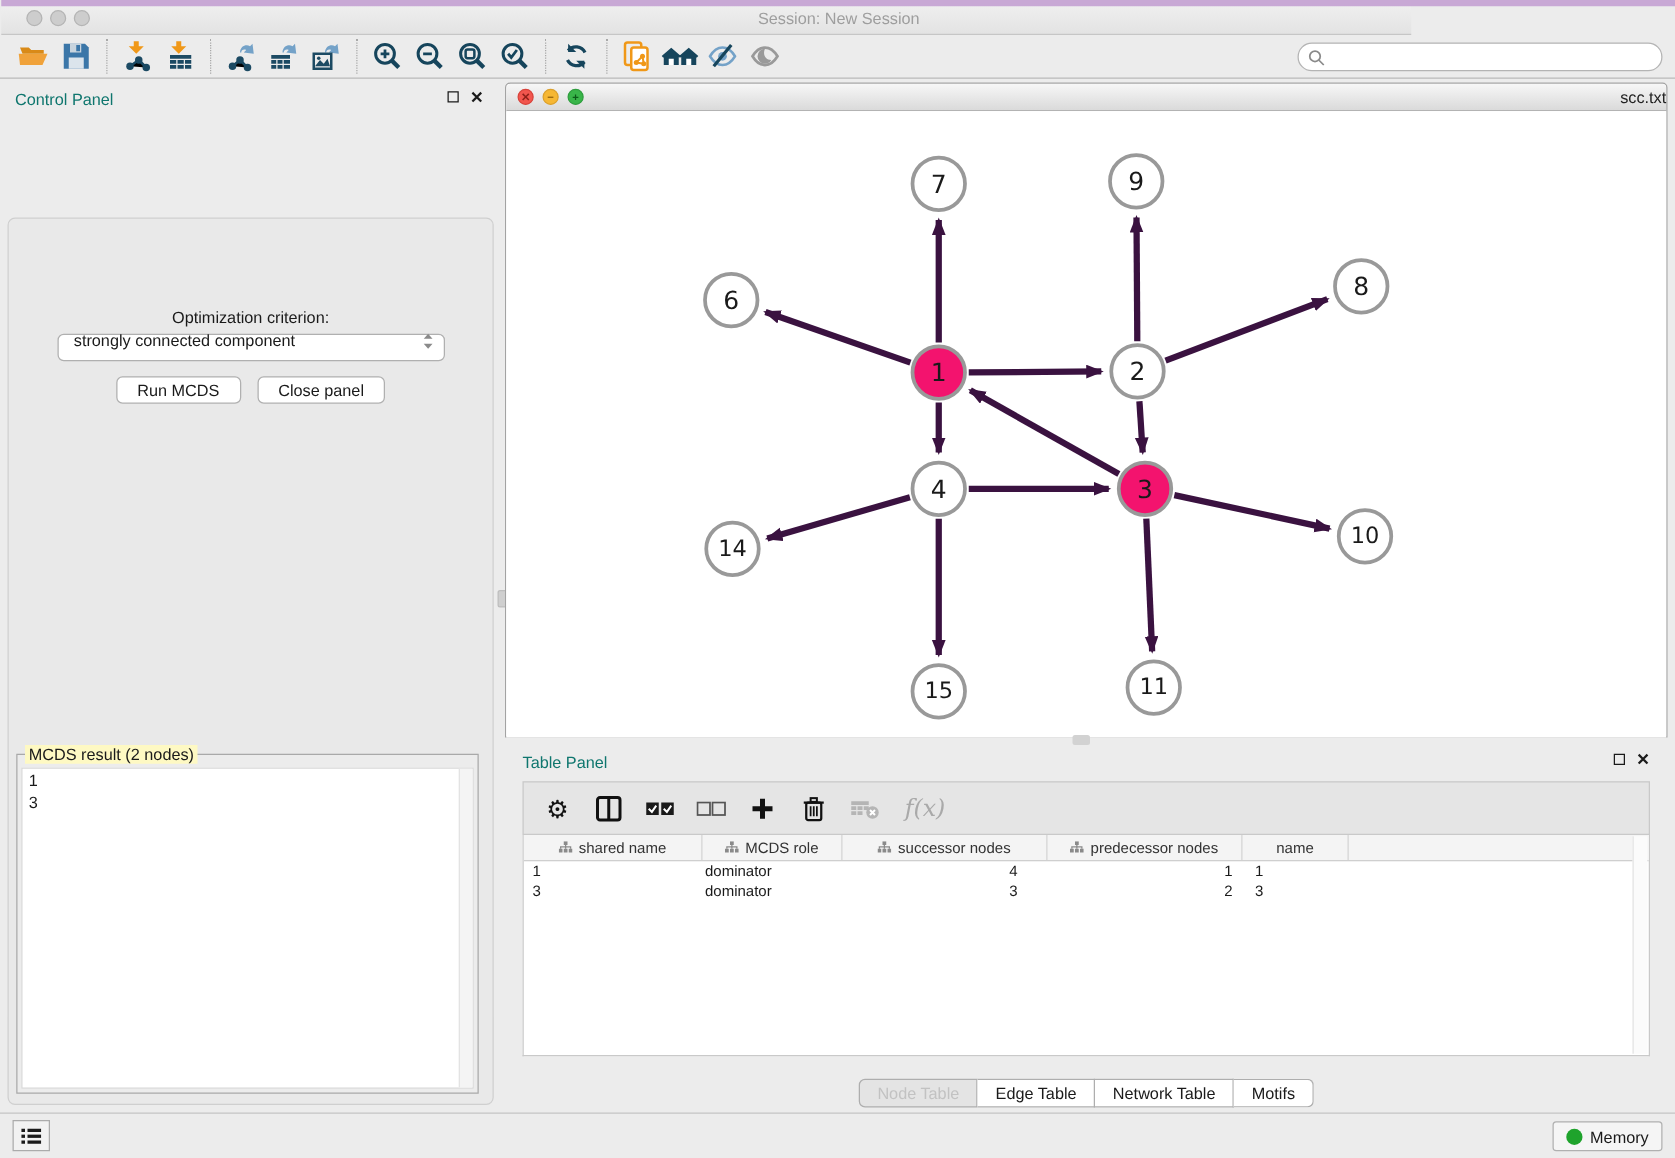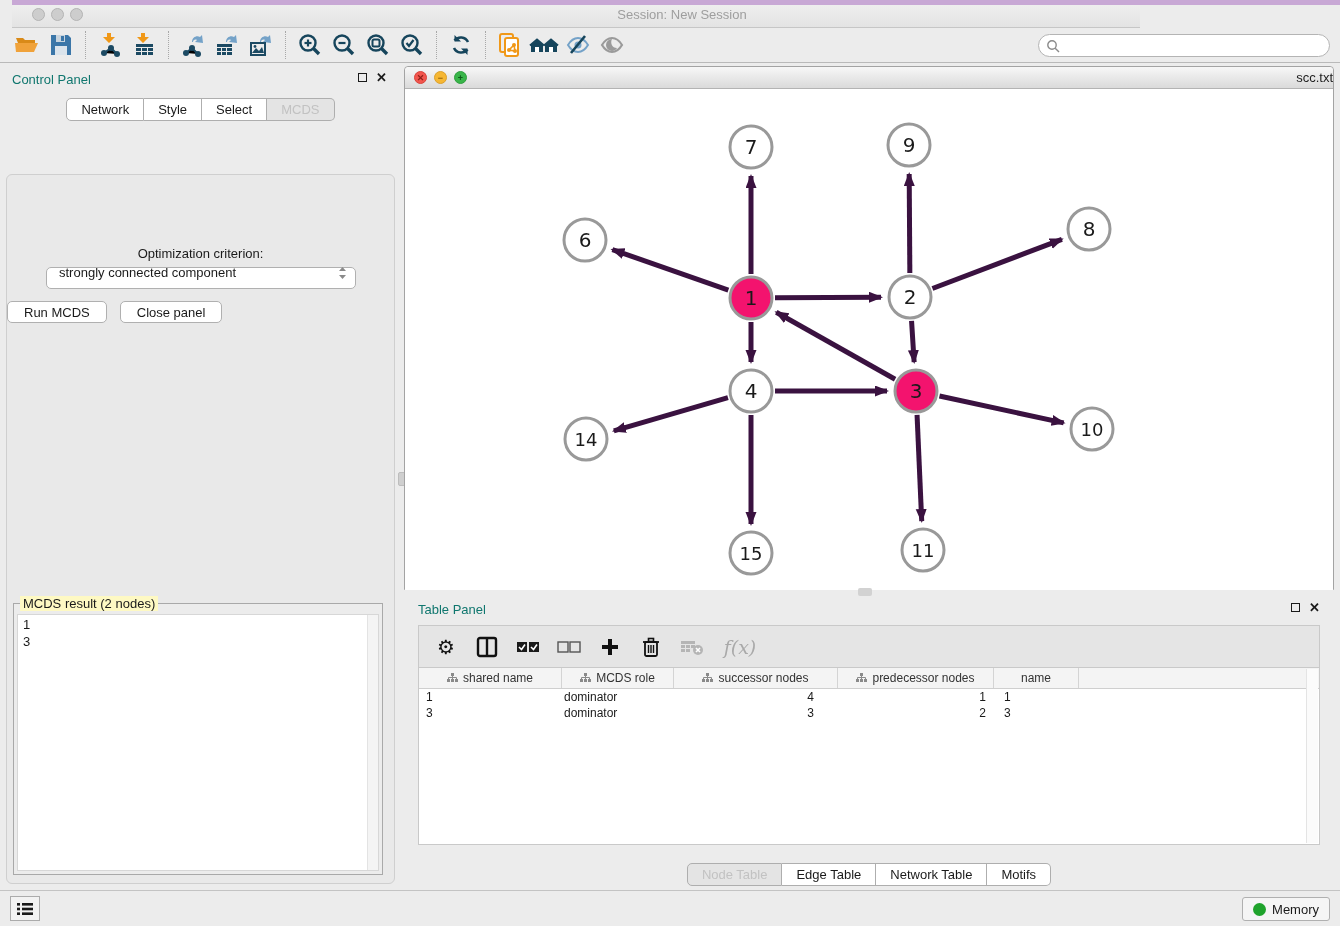--- a/index.html
+++ b/index.html
@@ -1,20 +1,20 @@
 <!DOCTYPE html>
 <html><head>
 <meta charset="utf-8">
 <style>
   * { margin:0; padding:0; box-sizing:border-box; }
   html,body { width:1340px; height:926px; }
   body { font-family:"Liberation Sans", sans-serif; background:#ececec; position:relative; overflow:hidden; color:#1a1a1a; }
 
   
-  .titlebar { position:absolute; top:0; left:12px; width:1128px; height:28px;
+  .titlebar { position:absolute; top:0; left:1px; width:1128px; height:28px;
               background:linear-gradient(#f1f1f1,#e3e3e3); border-bottom:1px solid #c6c6c6; }
   .accent-strip { position:absolute; top:0; left:0; width:1340px; height:5px; background:#c8a8d5; }
   .traffic { position:absolute; top:8px; width:13px; height:13px; border-radius:50%;
              background:#cdcdcd; border:1px solid #b4b4b4; }
   .app-title { position:absolute; top:7px; left:0; width:1340px; text-align:center;
                font-size:13px; color:#9e9e9e; }
 
   
   .toolbar { position:absolute; top:28px; left:0; width:1340px; height:35px; background:#ececec;
              border-bottom:1px solid #b9b9b9; display:flex; align-items:center; padding-left:10px; }
@@ -35,21 +35,21 @@
   .tabrow { position:absolute; top:32px; left:0; width:100%; display:flex; justify-content:center; z-index:3; }
   .tab { font-size:13px; padding:3px 14px; background:#fff; border:1px solid #aeaeae; border-left:none; }
   .tab:first-child { border-left:1px solid #aeaeae; border-radius:5px 0 0 5px; }
   .tab:last-child { border-radius:0 5px 5px 0; }
   .tab.sel { background:#e4e4e4; color:#c2c2c2; }
   .opt-label { position:absolute; top:71px; left:0; width:100%; text-align:center; font-size:13px; }
   .cp-select { position:absolute; top:92px; left:39px; width:310px; height:22px; background:#fff;
                border:1px solid #b0b0b0; border-radius:5px; font-size:13px; display:flex;
                align-items:center; padding:0 8px 11px 12px; }
   .cp-select .val { flex:1; }
-  .btnrow { position:absolute; top:126px; left:0; width:100%; display:flex; justify-content:flex-start; gap:13px; }
+  .btnrow { position:absolute; top:126px; left:0; width:100%; display:flex; justify-content:center; gap:13px; }
   .pbtn { height:22px; padding:0 16px; background:#fff; border:1px solid #b0b0b0; border-radius:5px;
           font-size:13px; display:flex; align-items:center; }
   .groupbox { position:absolute; left:6px; right:11px; top:428px; bottom:8px;
               border:1px solid #a9a9a9; background:#ececec; }
   .grouplabel { position:absolute; top:-8px; left:6px; background:#fef9c3; padding:0 3px; font-size:13px; }
   .result-area { position:absolute; left:3px; right:3px; top:10px; bottom:3px; background:#fff;
                  border:1px solid #d7d7d7; font-size:13px; line-height:17px; padding:1px 0 0 5px; }
   .result-scroll { position:absolute; right:0; top:0; bottom:0; width:11px; background:#f4f4f4;
                    border-left:1px solid #e3e3e3; }
 
@@ -270,26 +270,20 @@
     <input type="text" placeholder="" style="">
   </div>
 </div>
 
 <div class="control-panel">
   <div class="panel-head">Control Panel</div>
   <div class="panel-icons">
     <span class="float-ico"></span>
     <span class="close-ico">✕</span>
   </div>
-  <div class="tabrow" id="cp-tabs">
-      <span class="tab">Network</span>
-      <span class="tab">Style</span>
-      <span class="tab">Select</span>
-      <span class="tab sel">MCDS</span>
-    </div>
   <div class="cp-body">
     <div class="opt-label">Optimization criterion:</div>
     <div class="cp-select">
       <span class="val">strongly connected component</span>
       <svg width="9" height="14" viewBox="0 0 9 14">
           <path d="M1 5l3.5-4L8 5z" fill="#8a8a8a"></path>
           <path d="M1 9l3.5 4L8 9z" fill="#8a8a8a"></path>
         </svg>
     </div>
     <div class="btnrow">

